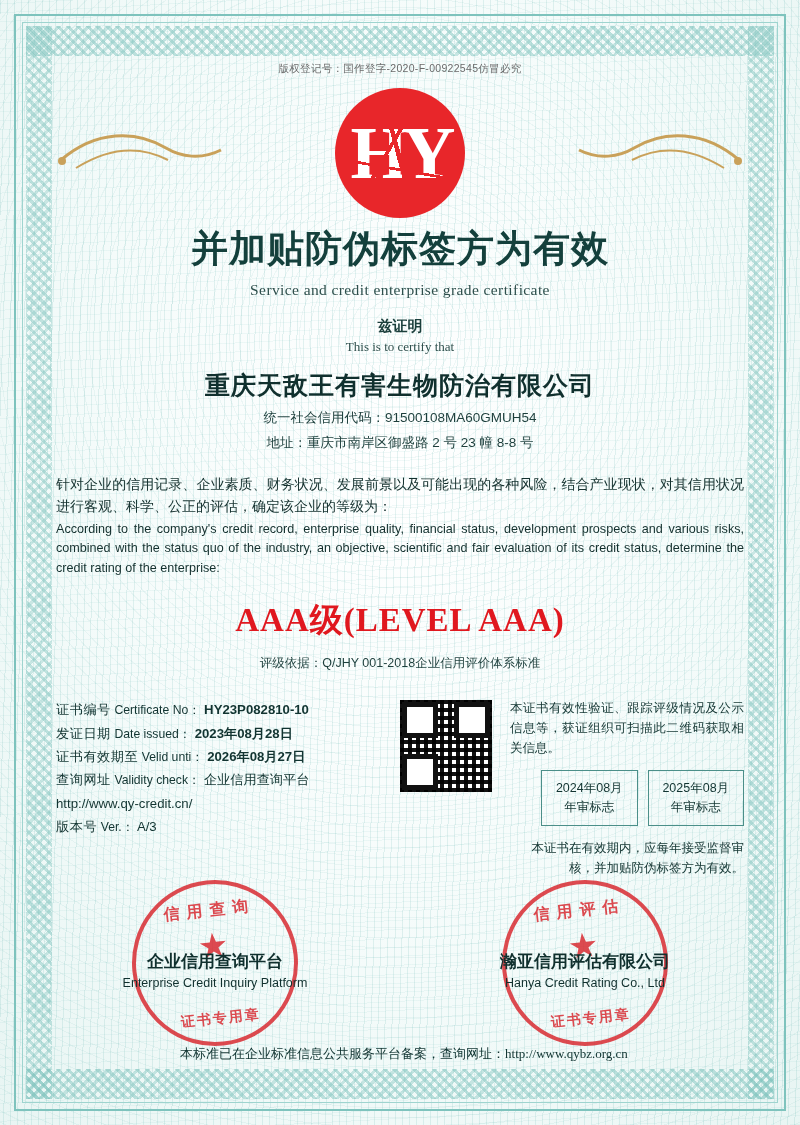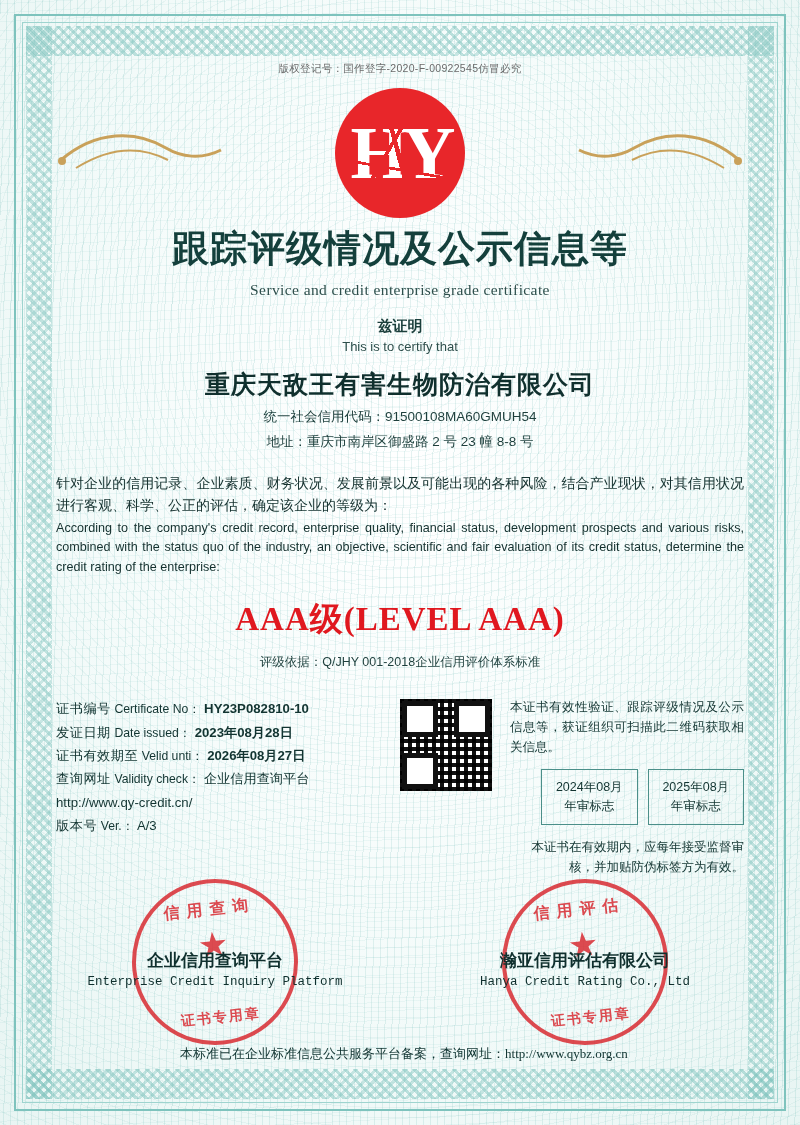--- a/index.html
+++ b/index.html
@@ -108,21 +108,21 @@
     color:#2e4f4c;
     margin-top:7px;
     letter-spacing:.4px;
   }
   .certify-cn{
     text-align:center;font-size:15px;color:#1b3f3c;margin-top:18px;font-weight:bold;
     font-family:"Liberation Serif", serif;
   }
   .certify-en{
     text-align:center;font-size:13px;color:#2e4f4c;margin-top:3px;
-    font-family:Liberation Sans, sans-serif;
+    font-family:Liberation Serif, serif;
   }
   .company{
     text-align:center;
     font-family:"Liberation Serif", serif;
     font-weight:bold;
     font-size:25px;
     color:#10302e;
     margin-top:14px;
     letter-spacing:1px;
   }
@@ -211,21 +211,21 @@
     position:absolute;bottom:14px;left:0;right:0;text-align:center;
     color:#d8242b;font-weight:bold;font-size:14px;letter-spacing:2px;
     font-family:"Liberation Serif", serif;
   }
   .org-cn{
     position:absolute;top:62px;left:0;right:0;text-align:center;
     font-family:"Liberation Serif", serif;font-weight:bold;font-size:17px;color:#10302e;
   }
   .org-en{
     position:absolute;top:88px;left:0;right:0;text-align:center;
-    font-family:Liberation Mono, monospace;font-size:12.5px;color:#10302e;
+    font-family:Liberation Sans, sans-serif;font-size:12.5px;color:#10302e;
   }
 
   .footer{
     position:absolute;left:8px;right:0;bottom:6px;
     text-align:center;font-size:13px;color:#0f3330;
     font-family:"Liberation Serif", serif;
   }
 </style>
 </head>
 <body>
@@ -252,21 +252,21 @@
       <svg class="flourish right" viewBox="0 0 210 60">
         <path d="M205 40 C170 10, 130 10, 100 28 C85 37, 65 40, 45 30" fill="none" stroke="currentColor" stroke-width="3"></path>
         <path d="M190 48 C155 26, 125 26, 98 40" fill="none" stroke="currentColor" stroke-width="2"></path>
         <circle cx="204" cy="41" r="4" fill="currentColor"></circle>
       </svg>
       <div class="logo-circle">
         <div class="logo-letters">HY</div>
       </div>
     </div>
 
-    <h1 class="title">跟踪评级情况及公示信息等</h1>
+    <h1 class="title">并加贴防伪标签方为有效</h1>
     <div class="title-en">Service and credit enterprise grade certificate</div>
 
     <div class="certify-cn">兹证明</div>
     <div class="certify-en">This is to certify that</div>
 
     <div class="company">重庆天敌王有害生物防治有限公司</div>
     <div class="code">统一社会信用代码：91500108MA60GMUH54</div>
     <div class="addr">地址：重庆市南岸区御盛路 2 号 23 幢 8-8 号</div>
 
     <div class="para">

